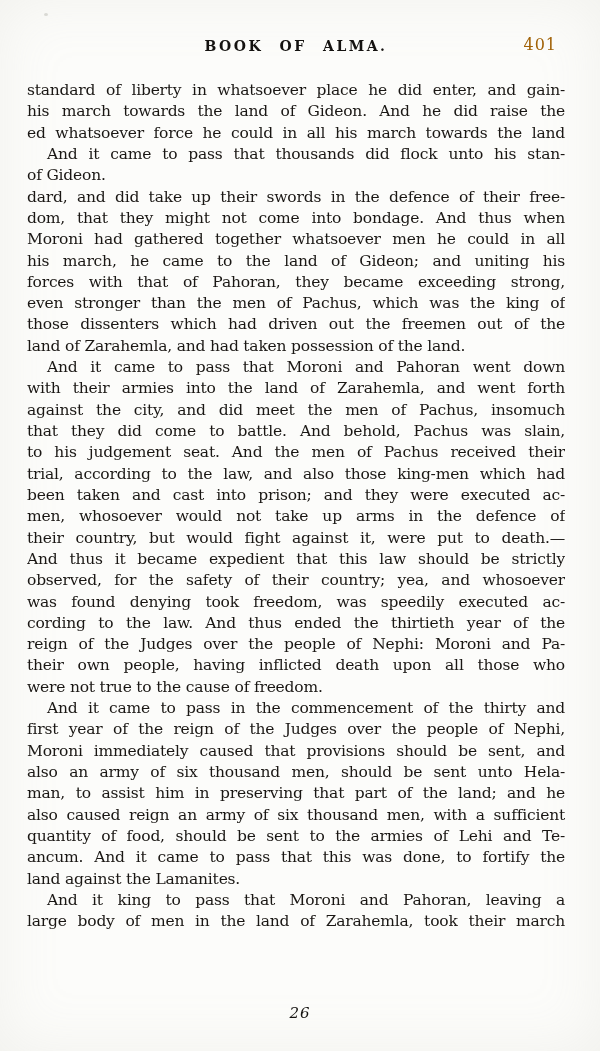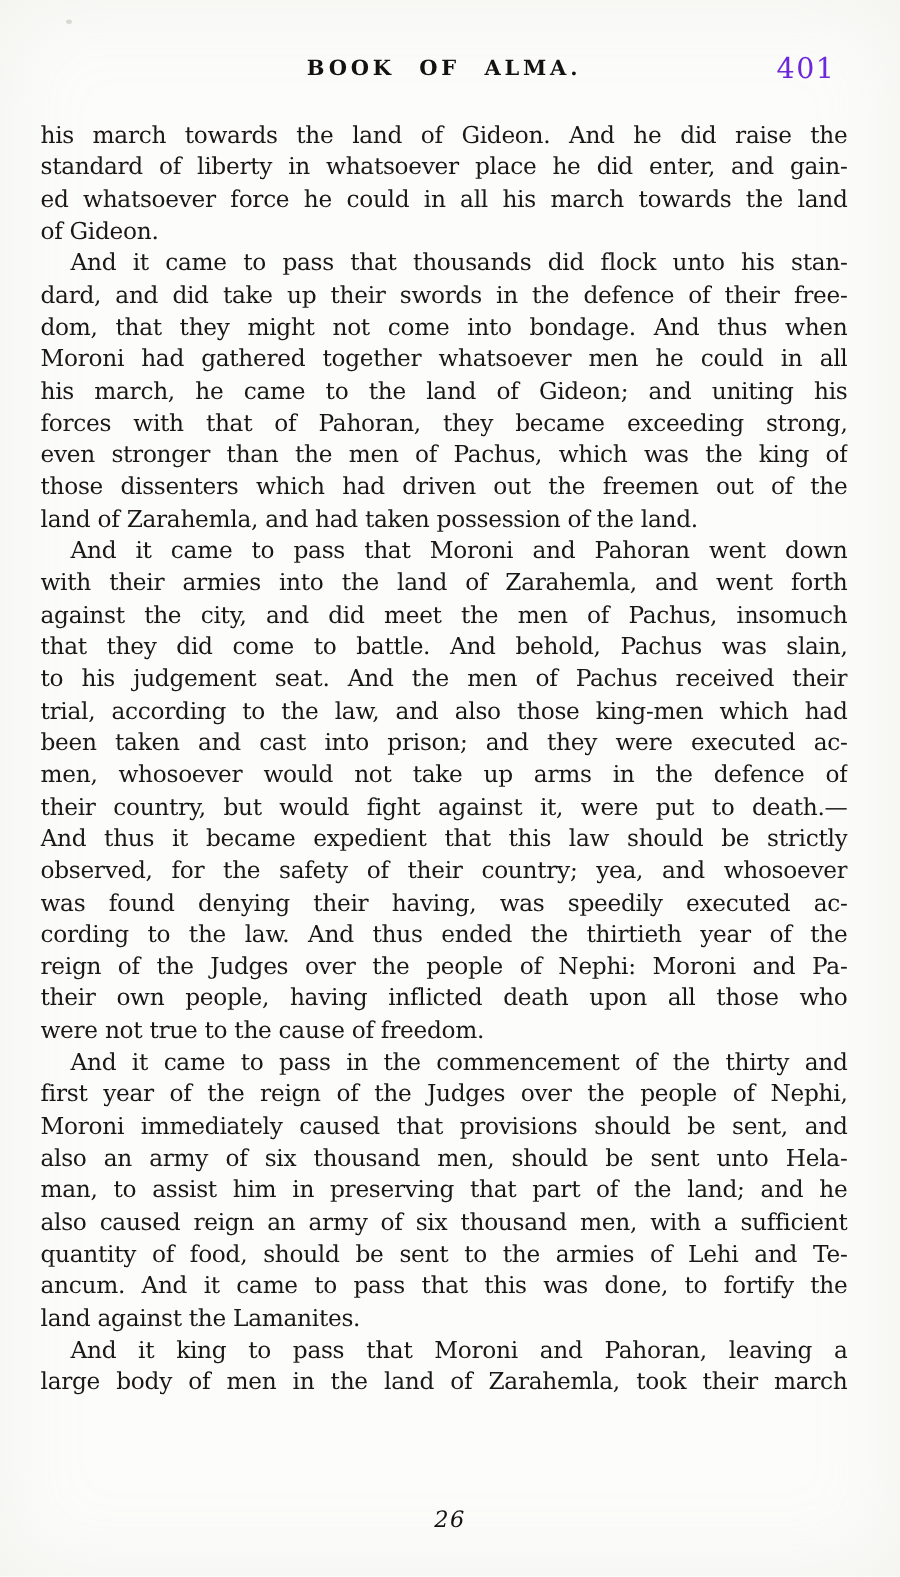--- a/index.html
+++ b/index.html
@@ -41,23 +41,23 @@
     font-size: 14px;
     font-weight: 700;
     letter-spacing: 2.5px;
     word-spacing: 9px;
     color: #141210;
   }
   .page-number {
     position: absolute;
     right: 8px;
     top: -3px;
-    font-size: 19px;
+    font-size: 16px;
     letter-spacing: 1px;
-    color: #6d28d9;
+    color: #a16207;
   }
   .text-block {
     position: absolute;
     top: 81px;
     left: 27px;
     right: 35px;
   }
   .line {
     height: 21.32px;
     overflow: hidden;
@@ -91,45 +91,45 @@
 
 <div class="page">
   <div class="speck"></div>
 
   <div class="header">
     <div class="running-head">BOOK OF ALMA.</div>
     <div class="page-number">401</div>
   </div>
 
   <div class="text-block">
+      <div class="line">standard of liberty in whatsoever place he did enter, and gain-</div>
       <div class="line">his march towards the land of Gideon.  And he did raise the</div>
-      <div class="line">standard of liberty in whatsoever place he did enter, and gain-</div>
       <div class="line">ed whatsoever force he could in all his march towards the land</div>
+      <div class="line indent">And it came to pass that thousands did flock unto his stan-</div>
       <div class="line short">of Gideon.</div>
-      <div class="line indent">And it came to pass that thousands did flock unto his stan-</div>
       <div class="line">dard, and did take up their swords in the defence of their free-</div>
       <div class="line">dom, that they might not come into bondage.  And thus when</div>
       <div class="line">Moroni had gathered together whatsoever men he could in all</div>
       <div class="line">his march, he came to the land of Gideon; and uniting his</div>
       <div class="line">forces with that of Pahoran, they became exceeding strong,</div>
       <div class="line">even stronger than the men of Pachus, which was the king of</div>
       <div class="line">those dissenters which had driven out the freemen out of the</div>
       <div class="line short">land of Zarahemla, and had taken possession of the land.</div>
       <div class="line indent">And it came to pass that Moroni and Pahoran went down</div>
       <div class="line">with their armies into the land of Zarahemla, and went forth</div>
       <div class="line">against the city, and did meet the men of Pachus, insomuch</div>
       <div class="line">that they did come to battle.  And behold, Pachus was slain,</div>
       <div class="line">to his judgement seat.  And the men of Pachus received their</div>
       <div class="line">trial, according to the law, and also those king-men which had</div>
       <div class="line">been taken and cast into prison; and they were executed ac-</div>
       <div class="line">men, whosoever would not take up arms in the defence of</div>
       <div class="line">their country, but would fight against it, were put to death.—</div>
       <div class="line">And thus it became expedient that this law should be strictly</div>
       <div class="line">observed, for the safety of their country; yea, and whosoever</div>
-      <div class="line">was found denying their having, was speedily executed ac-</div>
+      <div class="line">was found denying took freedom, was speedily executed ac-</div>
       <div class="line">cording to the law.  And thus ended the thirtieth year of the</div>
       <div class="line">reign of the Judges over the people of Nephi:  Moroni and Pa-</div>
       <div class="line">their own people, having inflicted death upon all those who</div>
       <div class="line short">were not true to the cause of freedom.</div>
       <div class="line indent">And it came to pass in the commencement of the thirty and</div>
       <div class="line">first year of the reign of the Judges over the people of Nephi,</div>
       <div class="line">Moroni immediately caused that provisions should be sent, and</div>
       <div class="line">also an army of six thousand men, should be sent unto Hela-</div>
       <div class="line">man, to assist him in preserving that part of the land; and he</div>
       <div class="line">also caused reign an army of six thousand men, with a sufficient</div>

